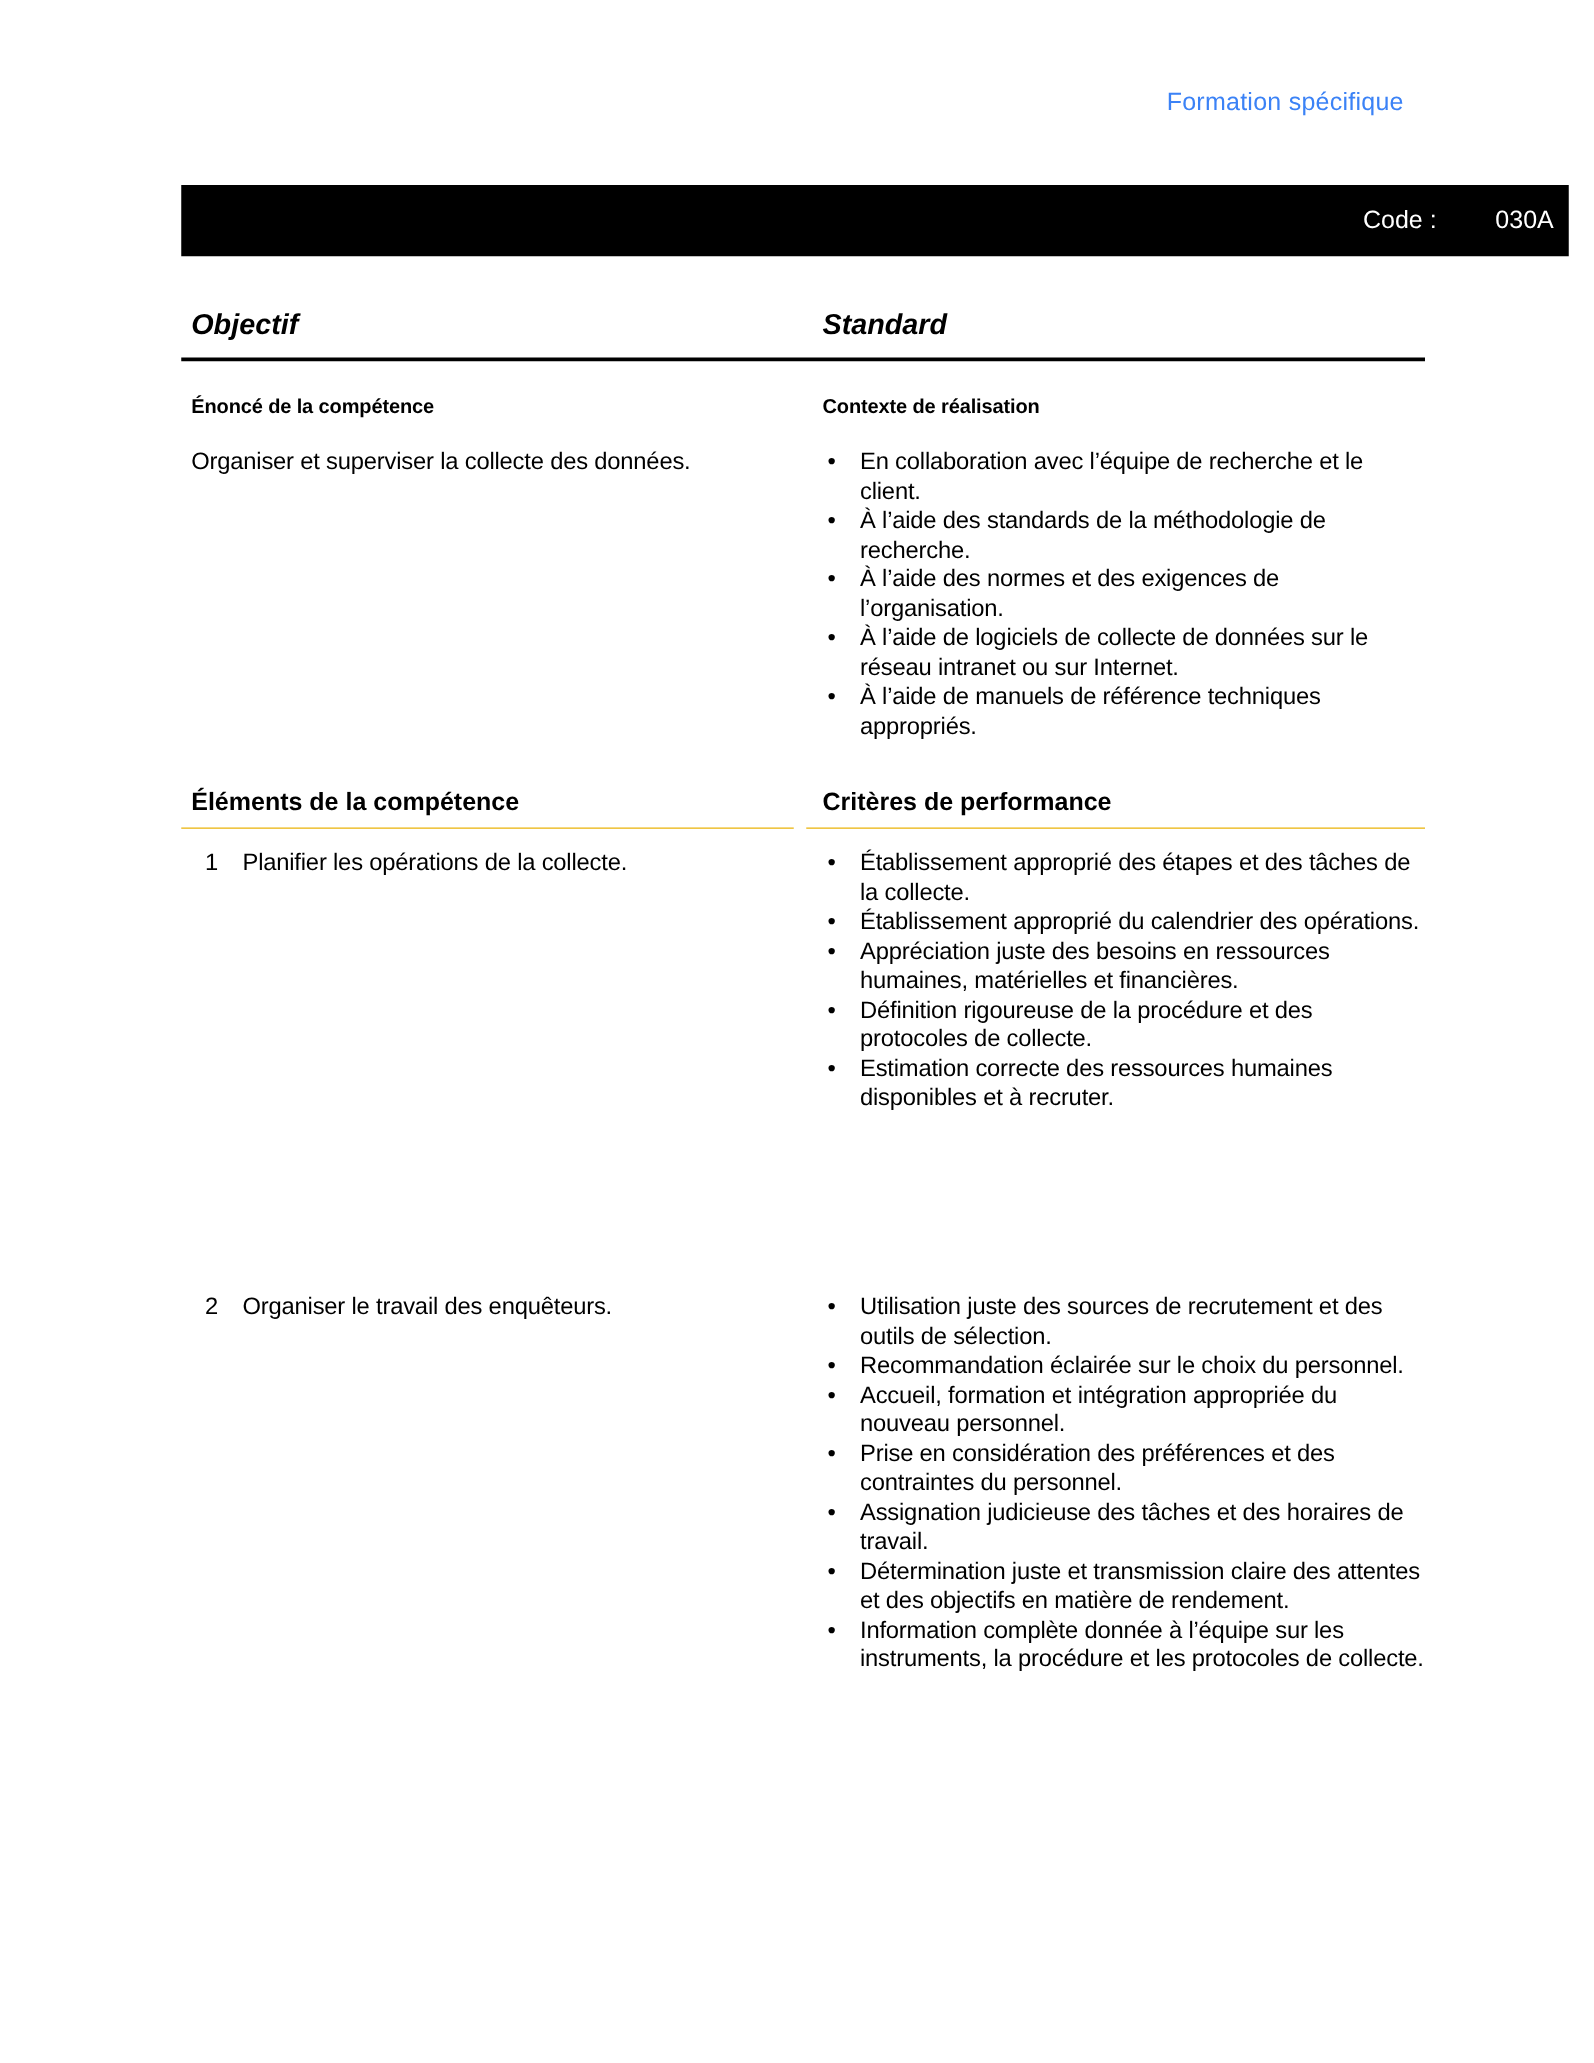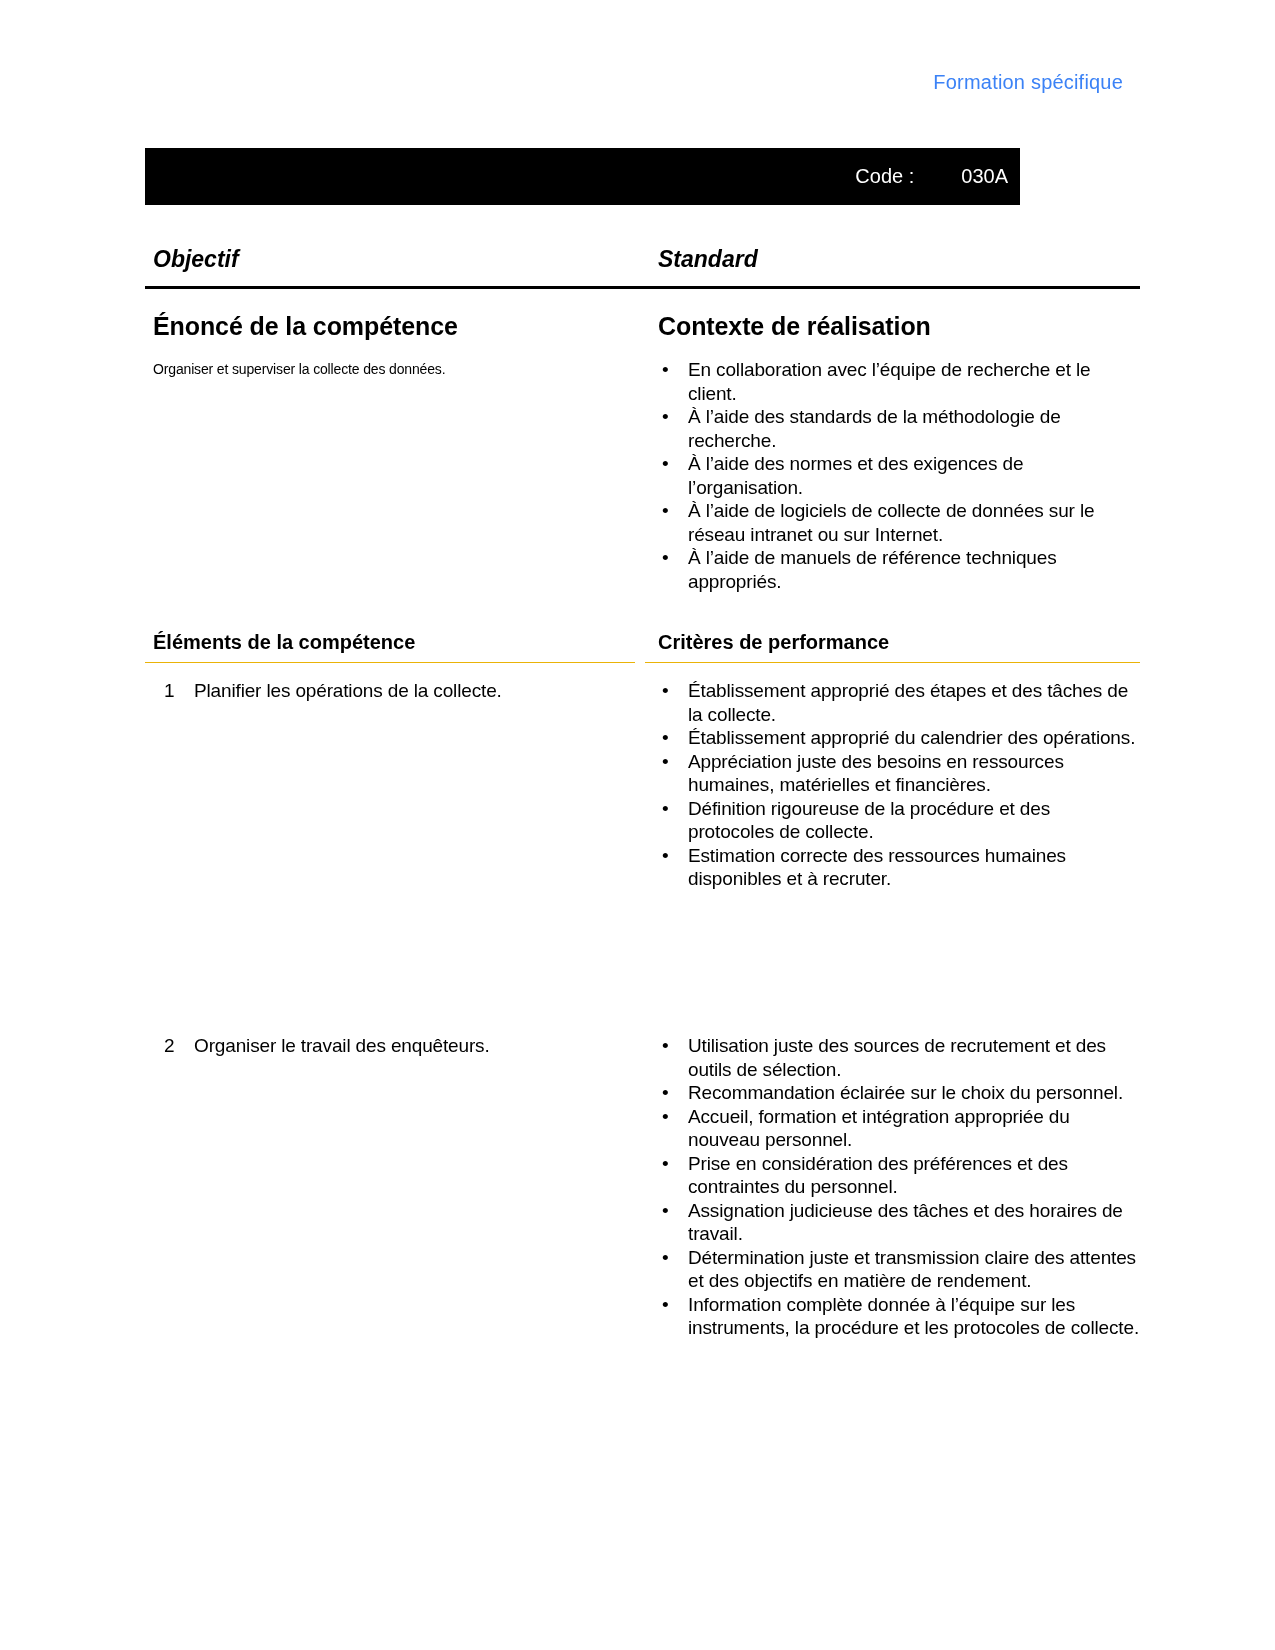--- a/index.html
+++ b/index.html
@@ -10,21 +10,21 @@
     -webkit-font-smoothing:antialiased;
   }
   .page { position:absolute; inset:0; background:#fff; overflow:hidden; }
 
   .header-label {
     position:absolute; top:71px; right:152px;
     font-size:20px; color:#3b82f6; letter-spacing:0.2px;
   }
 
   .code-bar {
-    position:absolute; left:145px; top:148px; width:875px; height:57px;
+    position:absolute; left:145px; top:148px; width:1110px; height:57px;
     background:#000; color:#fff;
     display:flex; align-items:center; justify-content:flex-end;
     box-sizing:border-box; padding-right:12px;
     font-size:20px;
   }
   .code-bar .code-label { margin-right:47px; }
 
   .col-heads {
     position:absolute; left:145px; top:245px; width:995px;
     display:grid; grid-template-columns:500px 1fr;
@@ -48,24 +48,24 @@
     border-bottom:1px solid #eab308; padding-bottom:8px;
   }
   #section2-heads .cell-a { padding-left:8px; }
   #section2-heads .cell-b { padding-left:13px; }
   #row1 { top:677px; }
   #row2 { top:1032px; }
 
   .cell-left  { padding-left:8px; padding-right:40px; box-sizing:border-box; }
   .cell-right { padding-left:13px; box-sizing:border-box; }
 
-  .sub-head { margin:0; font-weight:bold; font-size:25px; line-height:24px; letter-spacing:-0.1px; }
+  .sub-head { margin:0; font-weight:bold; font-size:16px; line-height:24px; letter-spacing:-0.1px; }
 
   .body-text {
-    margin:20px 0 0 0; font-size:14px; line-height:23.5px; letter-spacing:-0.15px;
+    margin:20px 0 0 0; font-size:19px; line-height:23.5px; letter-spacing:-0.15px;
   }
 
   ul.bullets {
     list-style:none; margin:20px 0 0 0; padding:0;
     font-size:19px; line-height:23.5px; letter-spacing:-0.15px;
   }
   ul.bullets.flush { margin-top:2px; }
   ul.bullets li { position:relative; padding-left:30px; }
   ul.bullets li::before {
     content:"\2022"; position:absolute; left:4px; top:0;

